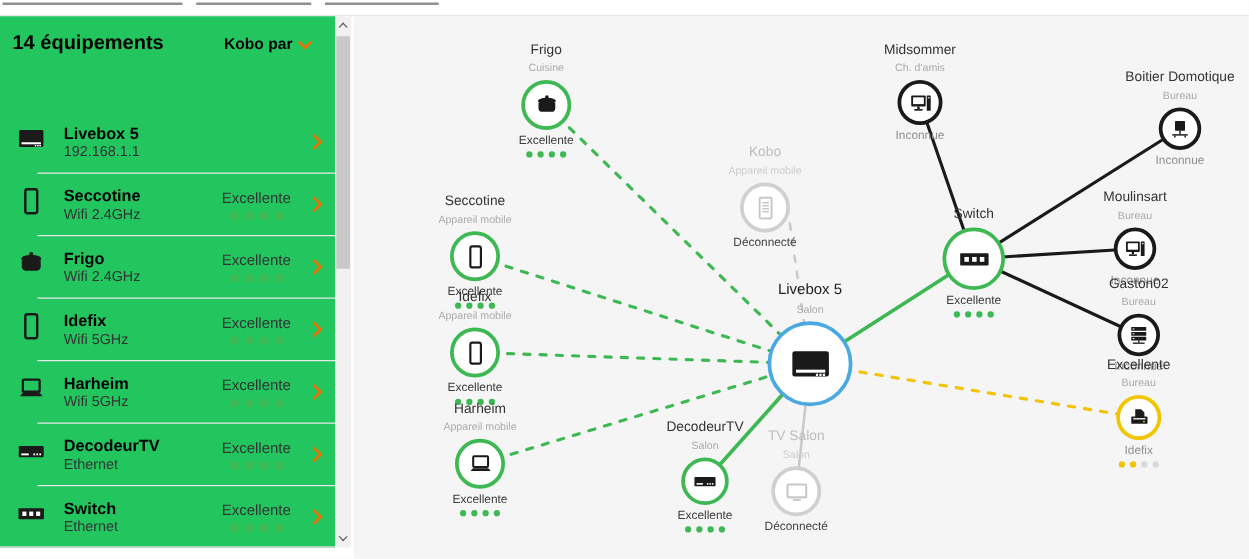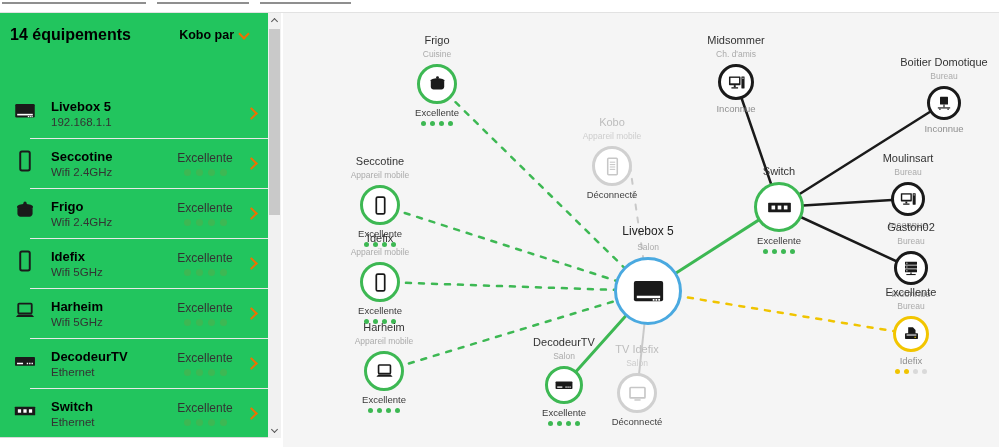--- a/index.html
+++ b/index.html
@@ -239,21 +239,21 @@
         <div class="gnode-status">Excellente</div>
         <div class="gnode-dots">
           <span class="gdot" style="background: rgb(61, 184, 83);"></span>
           <span class="gdot" style="background: rgb(61, 184, 83);"></span>
           <span class="gdot" style="background: rgb(61, 184, 83);"></span>
           <span class="gdot" style="background: rgb(61, 184, 83);"></span>
         </div>
       </div>
       <div class="gnode node--gray" style="left: 572px; top: 373px;">
         <div class="gnode-labels">
-          <div class="gnode-label">TV Idefix</div>
+          <div class="gnode-label">TV Salon</div>
           <div class="gnode-sublabel">Salon</div>
         </div>
         <div class="gnode-circle" style="width: 40px; height: 40px;">
           <span>
             <svg viewBox="0 0 24 24" width="23" height="23">
               <rect x="4.2" y="5.8" width="15.6" height="10.8" rx="0.8" fill="none" stroke="currentColor" stroke-width="1.7"></rect>
               <rect x="8.8" y="18" width="6.4" height="1.5" fill="currentColor"></rect>
             </svg>
           </span>
         </div>

